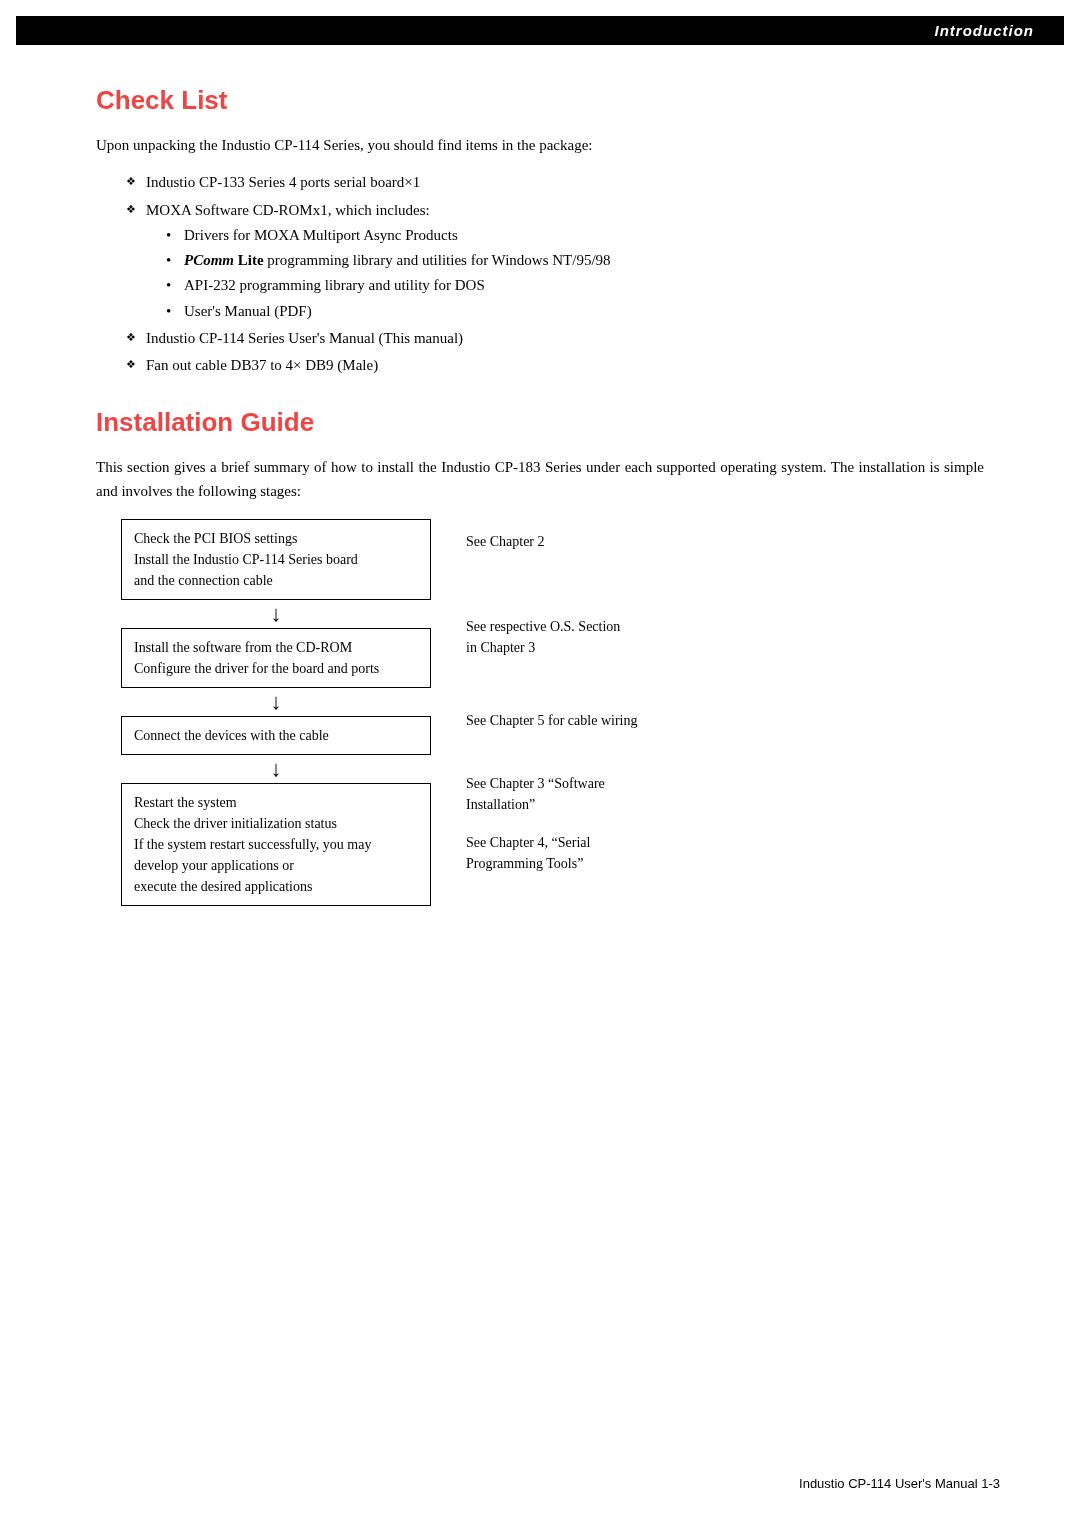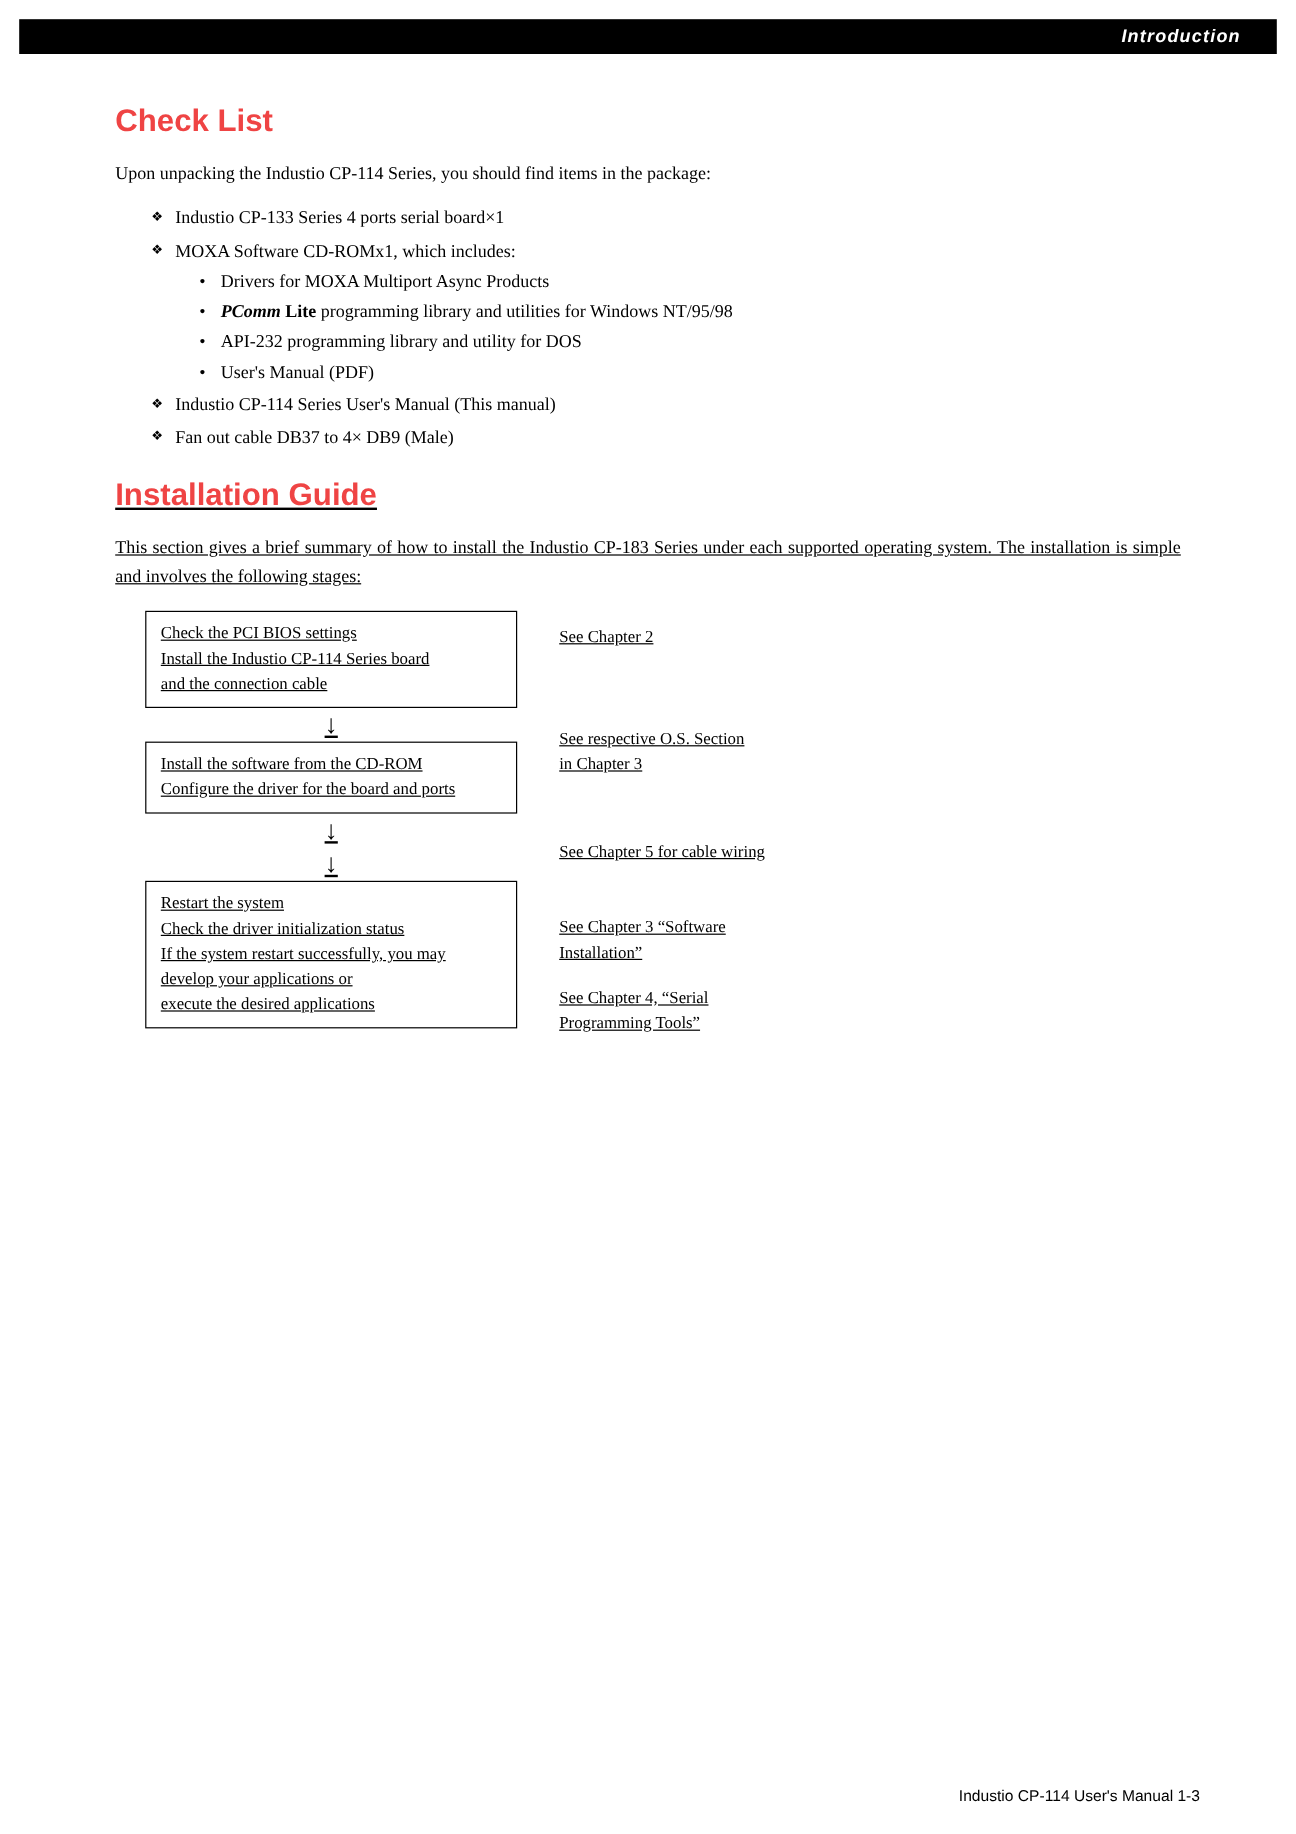--- a/index.html
+++ b/index.html
@@ -94,22 +94,21 @@
       left: 0;
       font-size: 15px;
       top: 0;
     }
     .brand-bold-italic {
       font-style: italic;
       font-weight: bold;
     }
     
     .installation-section {
-      margin-top: 20px;
-      text-decoration: underline;
+      margin-top: 30px;
     }
     
     .flowchart-container {
       display: flex;
       flex-direction: row;
       align-items: flex-start;
       margin-top: 16px;
       margin-left: 20px;
     }
     .flowchart-boxes {
@@ -135,21 +134,21 @@
     }
     .flowchart-notes {
       display: flex;
       flex-direction: column;
       margin-left: 30px;
       padding-top: 2px;
     }
     
     .footer {
       position: absolute;
-      bottom: 24px;
+      bottom: 37px;
       right: 80px;
       font-family: Arial, sans-serif;
       font-size: 13px;
       color: #000;
     }
     .note-item {
       font-size: 14px;
       line-height: 1.5;
     }
   </style>
@@ -201,20 +200,23 @@
           <div class="flow-box">
             <span>Check the PCI BIOS settings<br>Install the Industio CP-114 Series board<br>and the connection cable</span>
           </div>
           <div class="flow-arrow">↓</div>
 
           <div class="flow-box">
             <span>Install the software from the CD-ROM<br>Configure the driver for the board and ports</span>
           </div>
           <div class="flow-arrow">↓</div>
 
+          <div class="flow-box">
+            <span>Connect the devices with the cable</span>
+          </div>
           <div class="flow-arrow">↓</div>
 
           <div class="flow-box">
             <span>Restart the system<br>Check the driver initialization status<br>If the system restart successfully, you may<br>develop your applications or<br>execute the desired applications</span>
           </div>
 
         </div>
 
         <div class="flowchart-notes">
 

